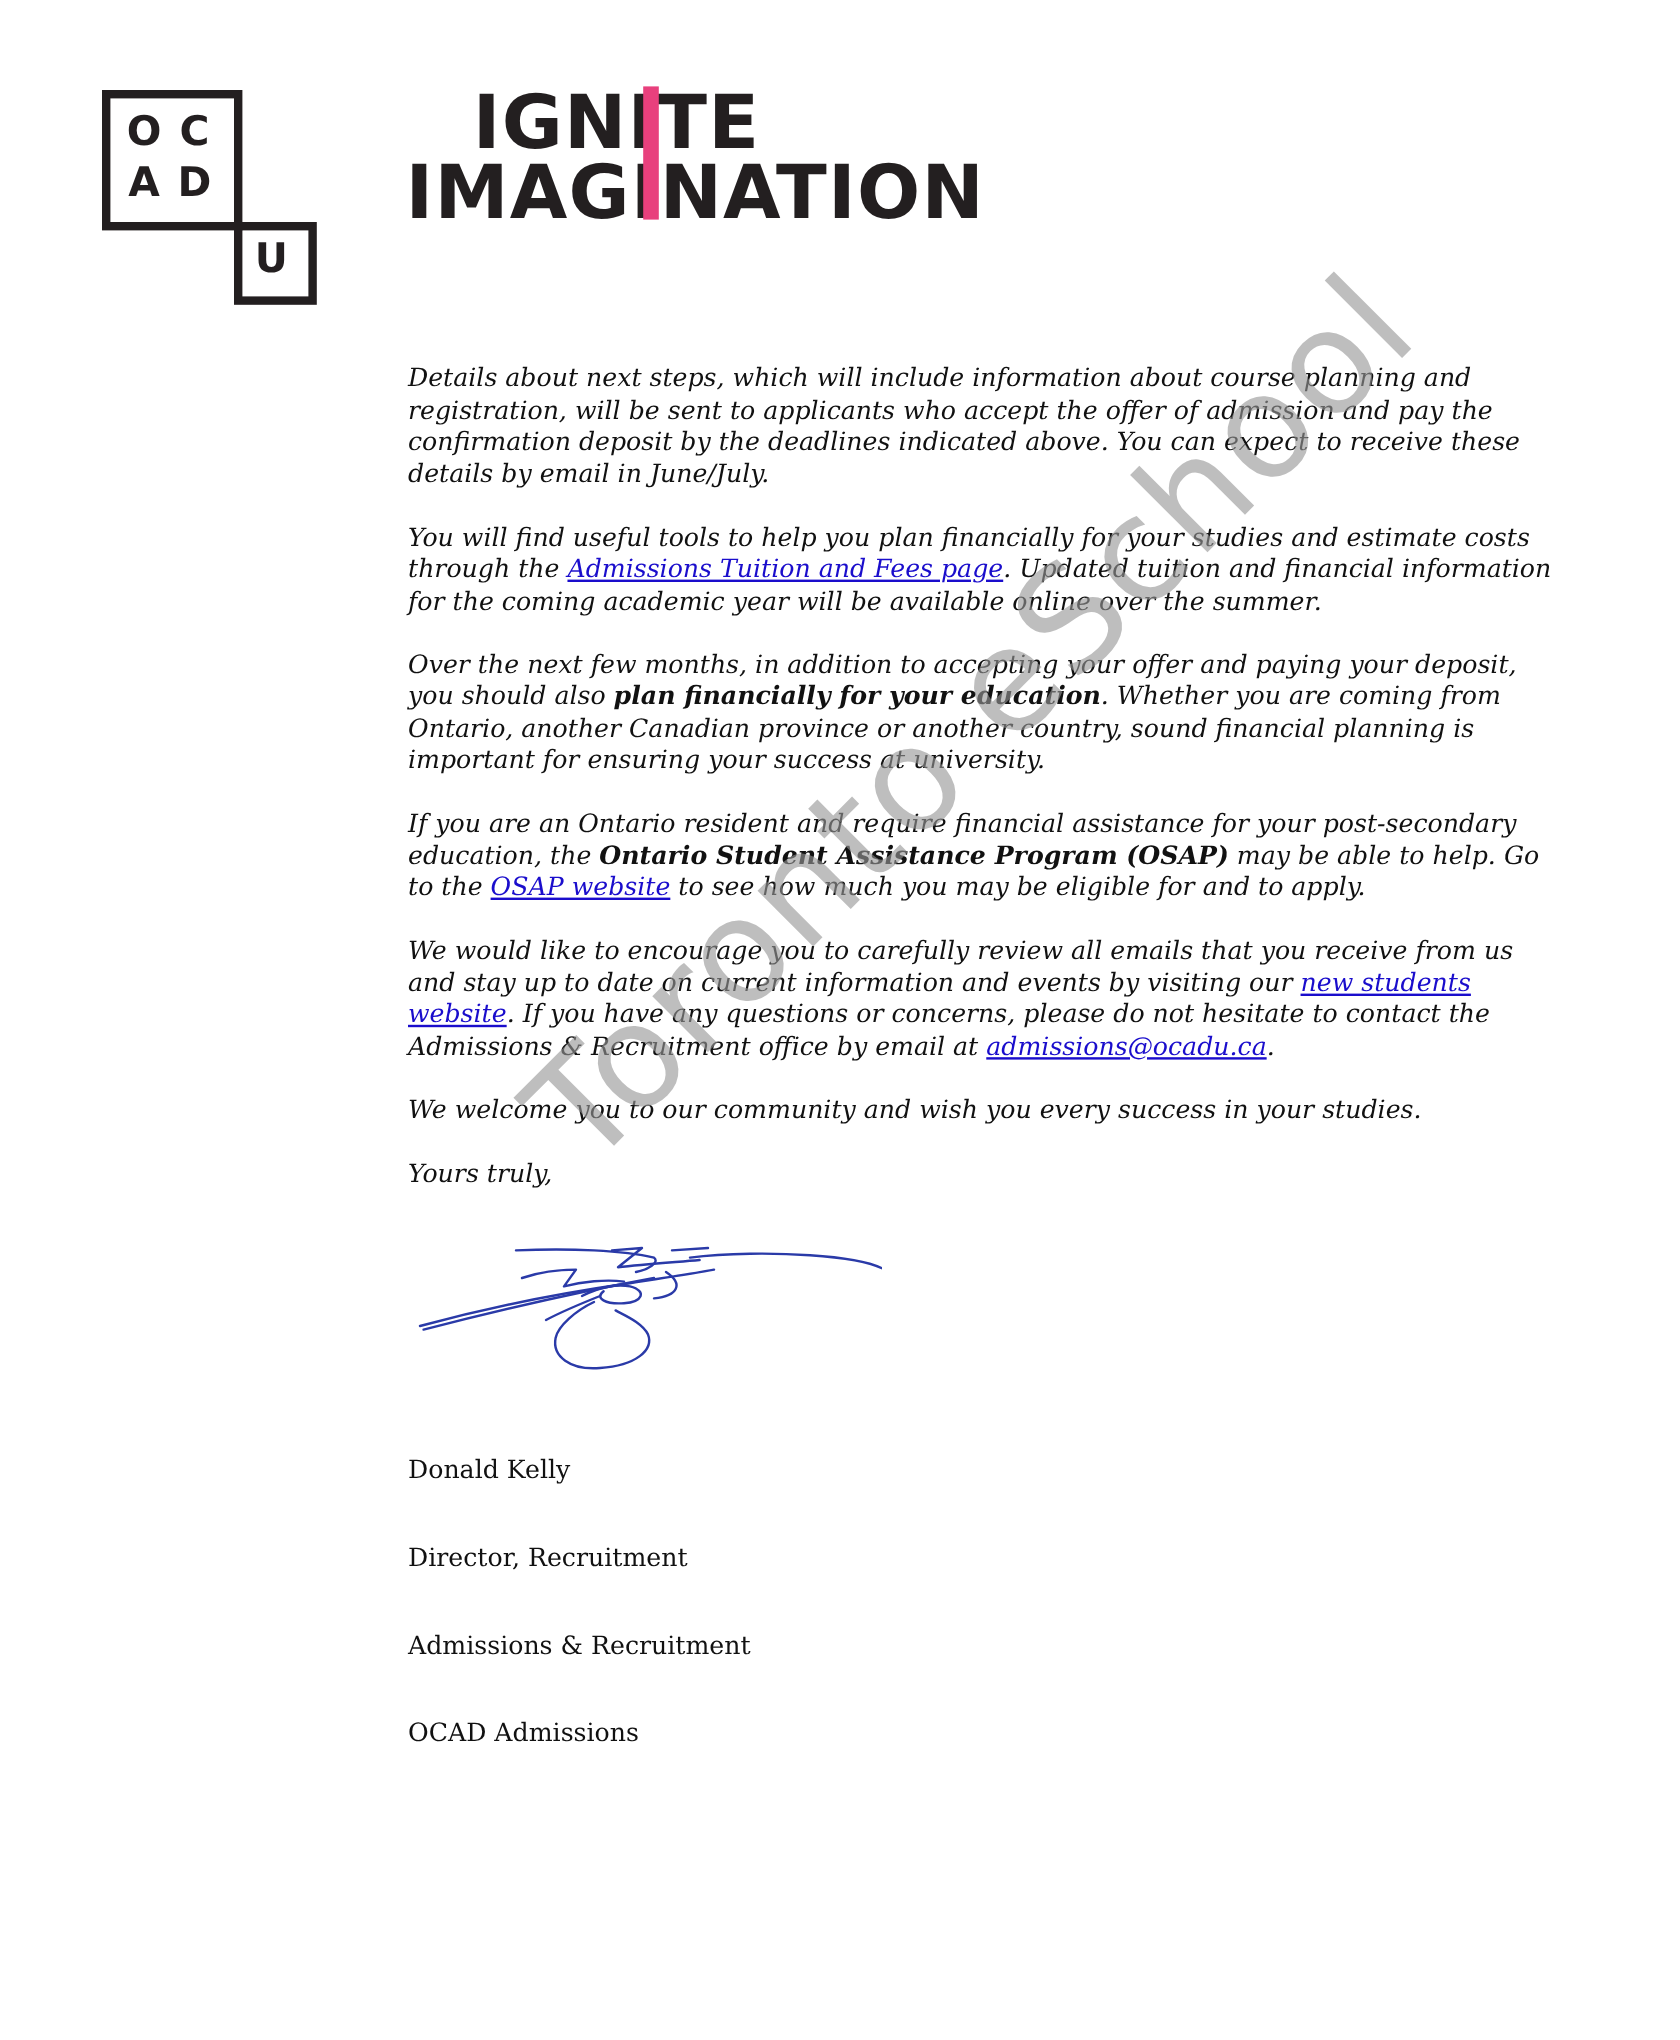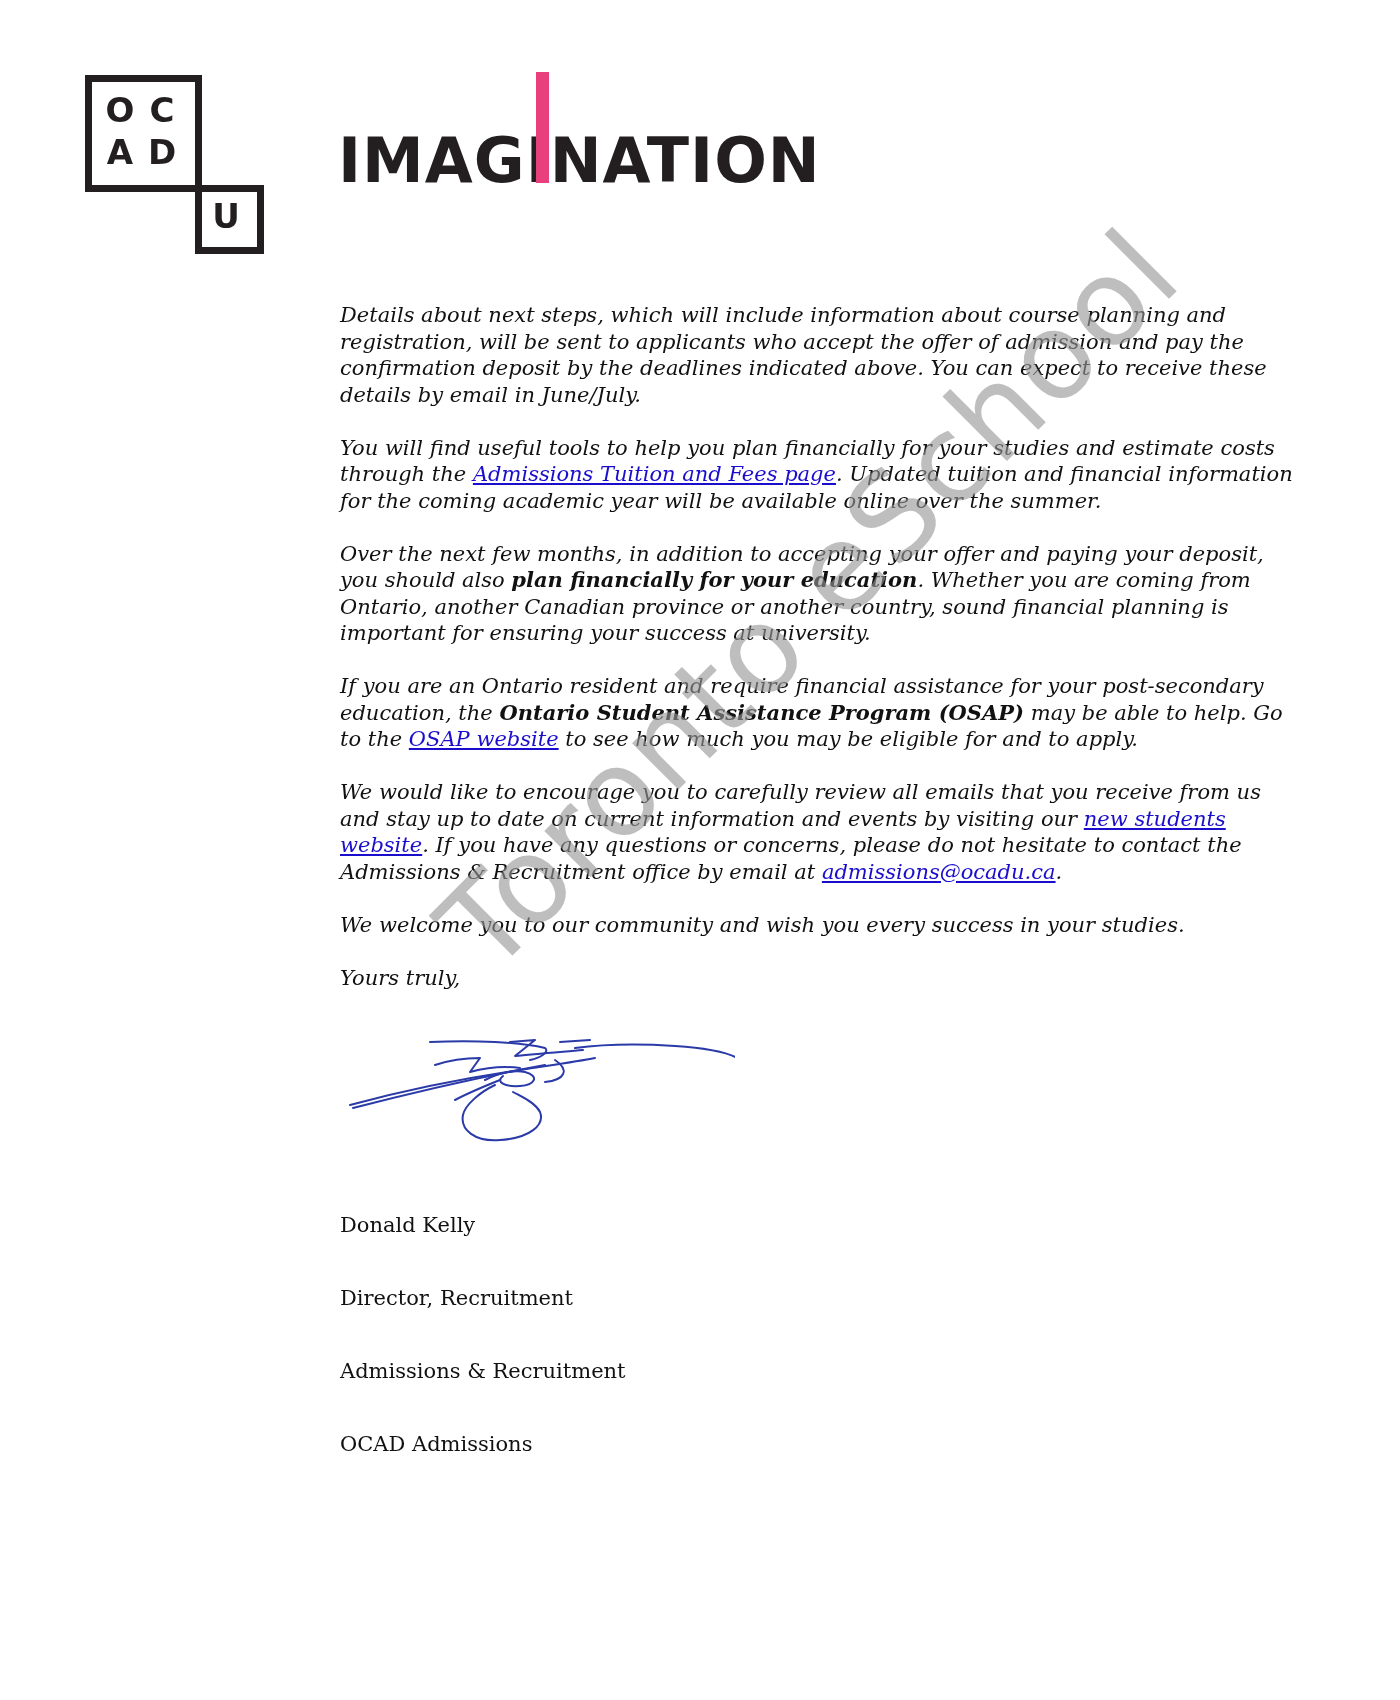--- a/index.html
+++ b/index.html
@@ -141,20 +141,21 @@
   <div class="ocad-box-big"></div>
   <div class="ocad-box-small"></div>
   <span class="ocad-letter" style="left:18px; top:18px;">O</span>
   <span class="ocad-letter" style="left:60px; top:18px;">C</span>
   <span class="ocad-letter" style="left:18px; top:60px;">A</span>
   <span class="ocad-letter" style="left:60px; top:60px;">D</span>
   <span class="ocad-letter" style="left:124px; top:124px;">U</span>
 </div>
 
 <div class="tagline">
+  <div class="tagline-line tagline-line1">IGNITE</div>
   <div class="tagline-line tagline-line2">IMAGINATION</div>
   <div class="tagline-bar"></div>
 </div>
 
 <div class="letter">
   <p>Details about next steps, which will include information about course planning and registration, will be sent to applicants who accept the offer of admission and pay the confirmation deposit by the deadlines indicated above. You can expect to receive these details by email in June/July.</p>
 
   <p><span>You will find useful tools to help you plan financially for your studies and estimate costs through the </span><a href="#">Admissions Tuition and Fees page</a><span>. Updated tuition and financial information for the coming academic year will be available online over the summer.</span></p>
 
   <p><span>Over the next few months, in addition to accepting your offer and paying your deposit, you should also </span><b>plan financially for your education</b><span>. Whether you are coming from Ontario, another Canadian province or another country, sound financial planning is important for ensuring your success at university.</span></p>

